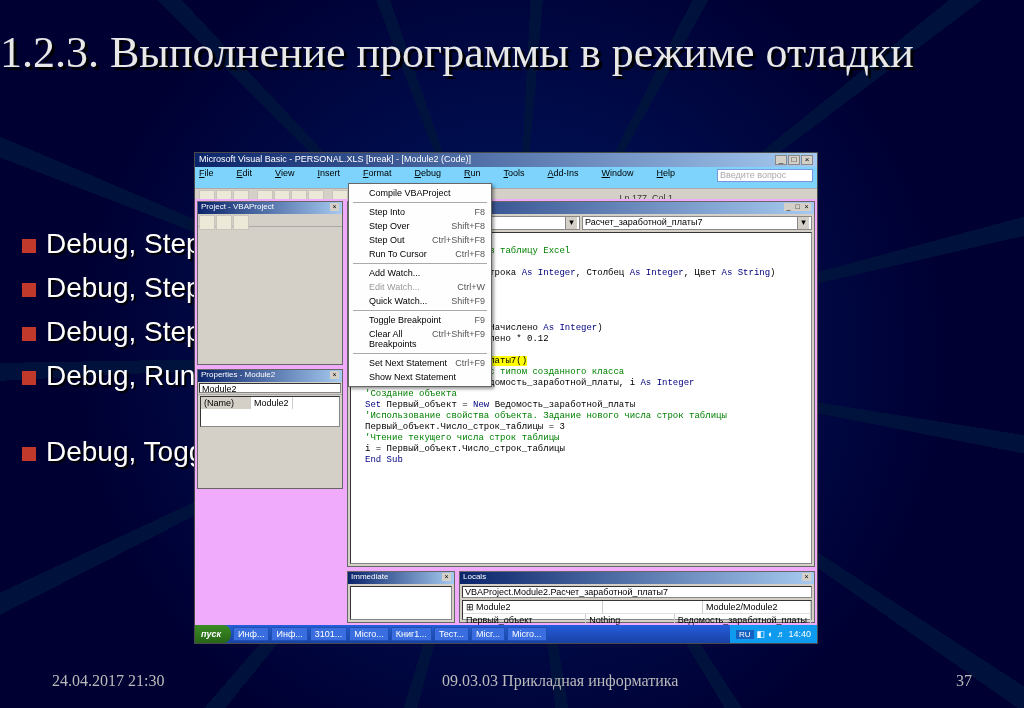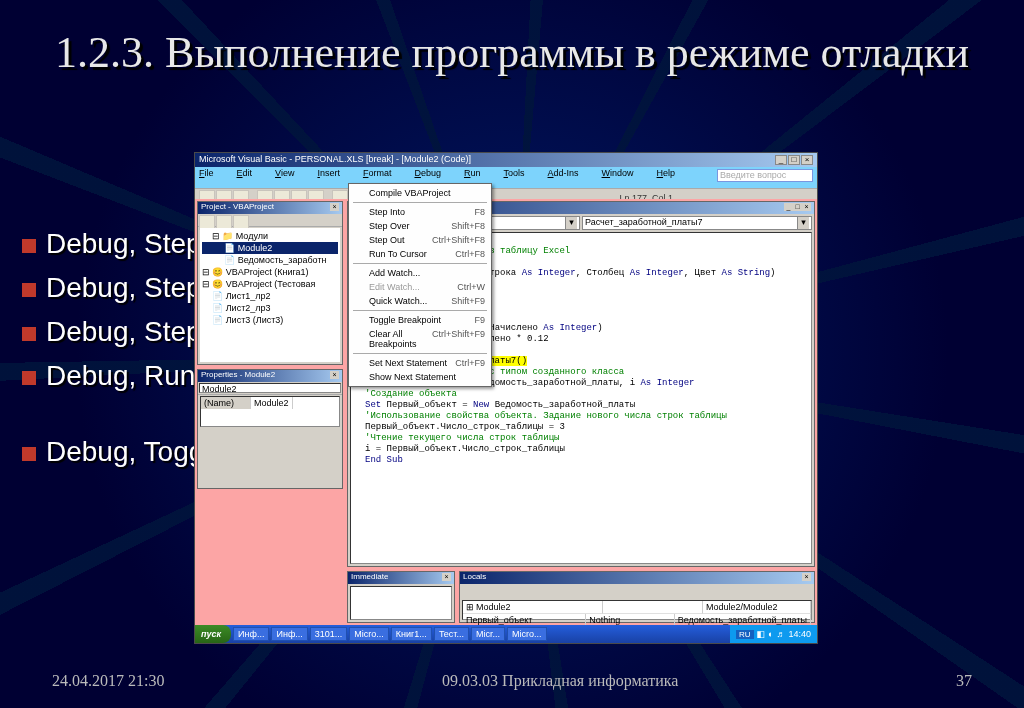--- a/index.html
+++ b/index.html
@@ -18,21 +18,21 @@
     content: "";
     position: absolute; inset: -200px;
     background: repeating-conic-gradient(from -8deg at 50% 50%,
       rgba(255,255,255,0) 0deg 11deg,
       rgba(0,20,60,0.9) 11deg 13deg,
       rgba(255,255,255,0) 13deg 24deg);
   }
   .slide { position: absolute; inset: 0; }
   .title {
     position: absolute; top: 28px; left: 0; right: 0;
-    text-align: center;
+    text-align: left;
     color: #e8e8e8;
     font-size: 44px;
     line-height: 1.15;
     text-shadow: 3px 3px 1px #000;
     font-family: "Times New Roman", serif;
   }
   .bullets {
     position: absolute; left: 22px; top: 228px;
     color: #fff;
     font-size: 28px;
@@ -94,21 +94,21 @@
   .ide .toolbar {
     height: 18px; border-bottom: 1px solid #888;
     display: flex; align-items: center; padding: 0 4px; gap: 1px;
   }
   .tbtn {
     width: 16px; height: 15px; border: 1px solid #c8c4bc;
     background: #ece9d8;
   }
   .ide .toolbar .spacer { width: 6px; }
   .ide .status-ln { margin-left: auto; padding-right: 140px; color: #333; }
-  .ide-body { position: absolute; top: 46px; bottom: 18px; left: 0; right: 0; background: #fca5a5; text-decoration: underline; }
+  .ide-body { position: absolute; top: 46px; bottom: 18px; left: 0; right: 0; background: #f0abfc; text-decoration: underline; }
   .panel { position: absolute; background: #d4d0c8; border: 1px solid #666; }
   .panel .pbar {
     height: 12px; background: linear-gradient(to right, #0a246a, #a6caf0);
     color: #fff; font-size: 8px; padding: 0 3px;
     display: flex; justify-content: space-between;
   }
   .project { left: 2px; top: 2px; width: 146px; height: 164px; }
   .project .tree {
     background: #fff; position: absolute; top: 26px; bottom: 2px; left: 2px; right: 2px;
     overflow: hidden; padding: 2px; font-size: 9px; line-height: 12px;
@@ -282,30 +282,20 @@
       <div class="panel project">
         <div class="pbar">
             <span>Project - VBAProject</span>
             <span class="wbtns"><span>×</span></span>
           </div>
         <div class="ptb">
             <div class="tbtn"></div>
             <div class="tbtn"></div>
             <div class="tbtn"></div>
           </div>
-        <div class="tree" id="projtree">
-            <div class="tree-item i1">⊟ 📁 Модули</div>
-            <div class="tree-item i2 sel">📄 Module2</div>
-            <div class="tree-item i2">📄 Ведомость_заработн</div>
-            <div class="tree-item ">⊟ 😊 VBAProject (Книга1)</div>
-            <div class="tree-item ">⊟ 😊 VBAProject (Тестовая</div>
-            <div class="tree-item i1">📄 Лист1_лр2</div>
-            <div class="tree-item i1">📄 Лист2_лр3</div>
-            <div class="tree-item i1">📄 Лист3 (Лист3)</div>
-          </div>
       </div>
 
       <div class="panel props">
         <div class="pbar">
             <span>Properties - Module2</span>
             <span class="wbtns"><span>×</span></span>
           </div>
         <div class="ptb">
             <div style="flex:1;background:#fff;border:1px inset #888;padding:0 2px">Module2</div>
           </div>
@@ -361,20 +351,21 @@
             <span class="wbtns"><span>×</span></span>
           </div>
         <div class="inner"></div>
       </div>
 
       <div class="panel locals">
         <div class="pbar">
             <span>Locals</span>
             <span class="wbtns"><span>×</span></span>
           </div>
+        <div class="path">VBAProject.Module2.Расчет_заработной_платы7</div>
         <div class="table" id="localstbl">
             <div class="row">
               <div class="c1">⊞ Module2</div>
               <div class="c2"></div>
               <div class="c3">Module2/Module2</div>
             </div>
             <div class="row">
               <div class="c1">   Первый_объект</div>
               <div class="c2">Nothing</div>
               <div class="c3">Ведомость_заработной_платы</div>

